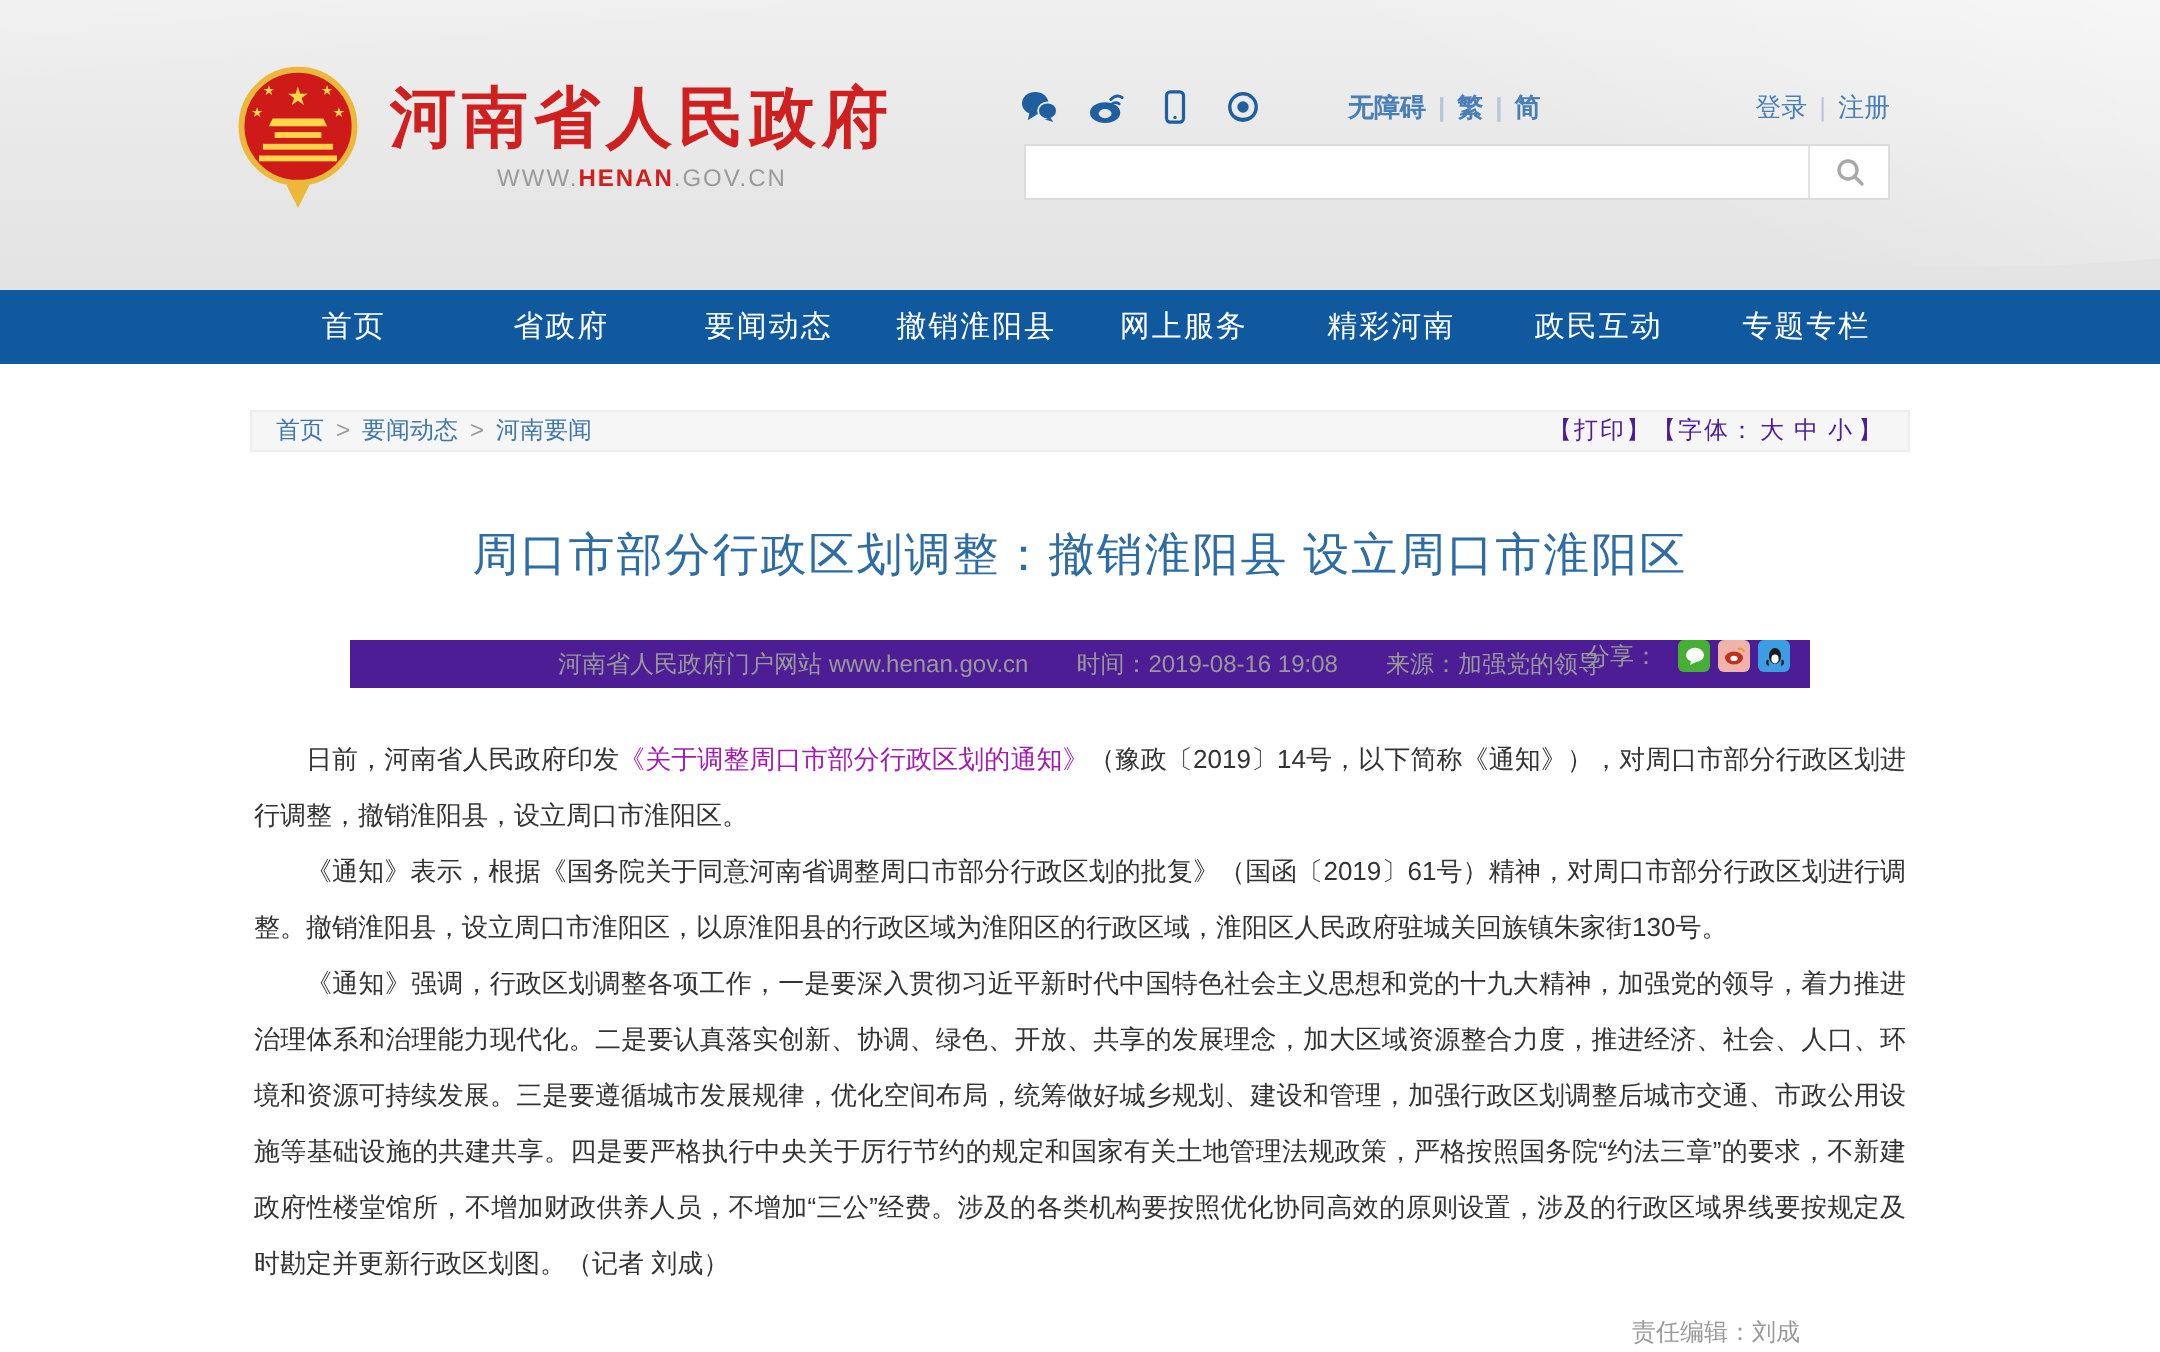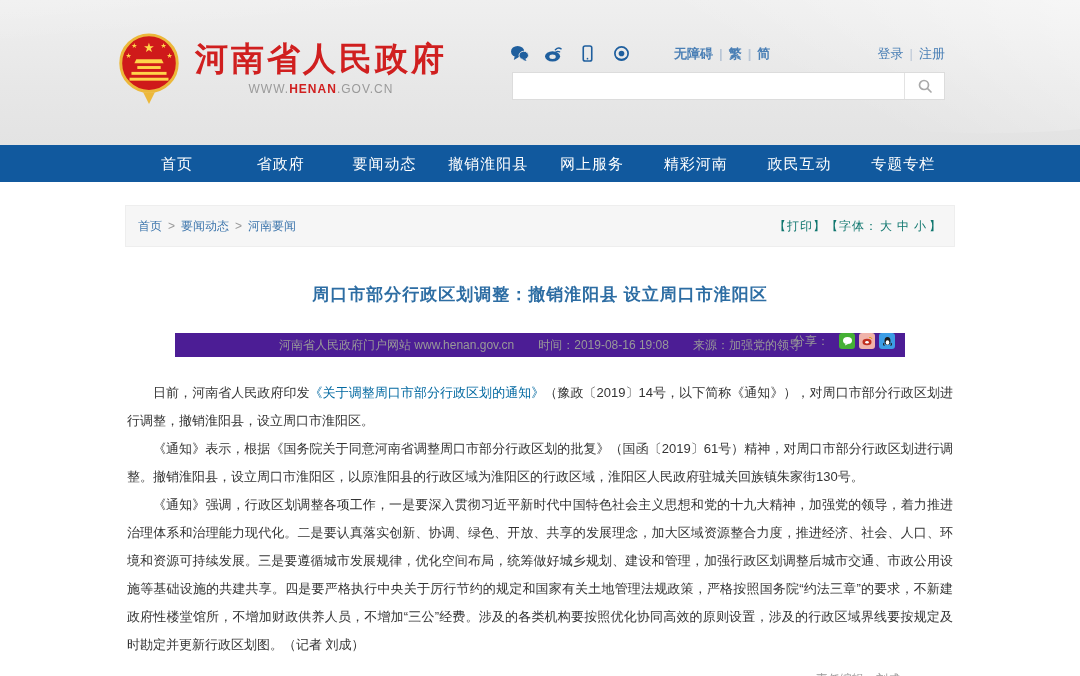--- a/index.html
+++ b/index.html
@@ -32,37 +32,37 @@
   .search-row{ position:absolute; left:387px; right:10px; top:72px; height:28px; background:#fff;
     border:1px solid #dcdcdc; display:flex; align-items:stretch; }
   .search-input{ flex:1; border:none; outline:none; padding:0 10px; font-size:13px; background:transparent; }
   .search-btn{ width:40px; border:none; background:transparent; border-left:1px solid #e3e3e3; display:flex; align-items:center; justify-content:center; cursor:pointer; }
   
   .nav{ height:37px; background:#11599e; }
   .nav-inner{ width:830px; margin:0 auto; display:flex; height:100%; }
   .nav-item{ flex:1; text-align:center; line-height:37px; color:#fff; font-size:15px; cursor:pointer; letter-spacing:1px; }
   
   .content{ width:830px; margin:23px auto 0; }
-  .breadcrumb-bar{ background:#f6f6f6; border:1px solid #eeeeee; height:42px; display:flex; align-items:center;
+  .breadcrumb-bar{ background:#f6f6f6; border:1px solid #eeeeee; height:21px; display:flex; align-items:center;
     justify-content:space-between; padding:4px 12px; font-size:12px; }
   .breadcrumb span.crumb{ color:#3f77ad; cursor:pointer; }
   .breadcrumb span.bsep{ color:#999; margin:0 6px; }
-  .page-tools{ color:#0f766e; letter-spacing:1px; }
+  .page-tools{ color:#4c1d95; letter-spacing:1px; }
   .page-tools .tool{ cursor:pointer; }
   .page-tools .fsize{ cursor:pointer; margin:0 2px; }
-  .article-title{ text-align:center; color:#2d6da3; font-size:17px; font-weight:bold; margin:36px 30px 0; letter-spacing:1px; }
+  .article-title{ text-align:center; color:#2d6da3; font-size:23px; font-weight:normal; margin:36px 30px 0; letter-spacing:1px; }
   .meta-bar{ margin:27px 50px 0; background:#4c1d95; height:24px; position:relative; display:flex; align-items:center;
     justify-content:center; font-size:12px; color:#999; }
   .meta-bar .meta-seg{ margin:0 12px; white-space:nowrap; }
   .share-group{ position:absolute; right:10px; top:0; height:24px; display:flex; align-items:flex-start; }
   .share-label{ color:#999; margin-right:6px; }
   .share-ico{ width:16px; height:16px; border-radius:3px; margin-left:4px; cursor:pointer; display:flex; align-items:center; justify-content:center; }
   .article-body{ margin:22px 2px 0; font-size:13px; color:#333; line-height:28px; text-align:justify; }
   .article-body p{ text-indent:2em; }
-  .doc-link{ color:#0369a1; cursor:pointer; }
+  .doc-link{ color:#a21caf; cursor:pointer; }
   .editor-line{ text-align:right; color:#999; font-size:12px; margin:12px 55px 0 0; }
 </style>
 </head>
 <body>
 
 <div class="top-header" data-interactable="false">
   <div class="header-inner">
     <div class="logo-area" data-interactable="true">
       <svg class="emblem" data-interactable="false" viewBox="0 0 64 78">
         <circle cx="32" cy="34" r="29" fill="#cf1a1a" stroke="#ecb83a" stroke-width="3"></circle>

